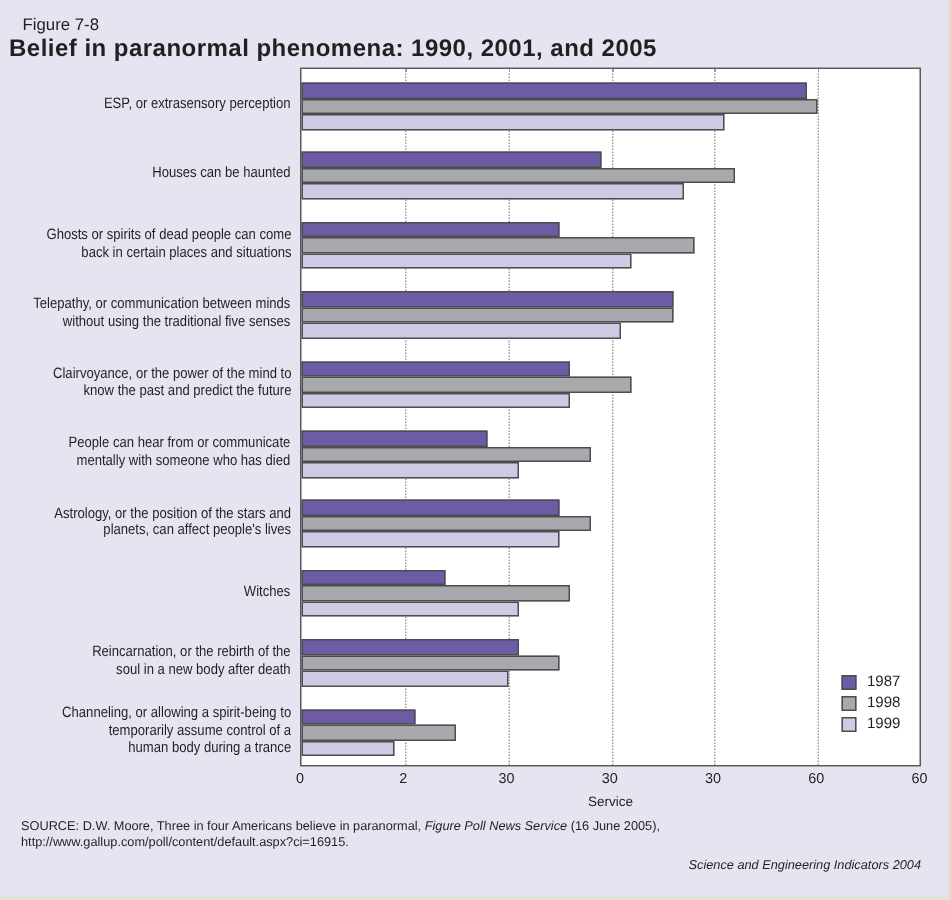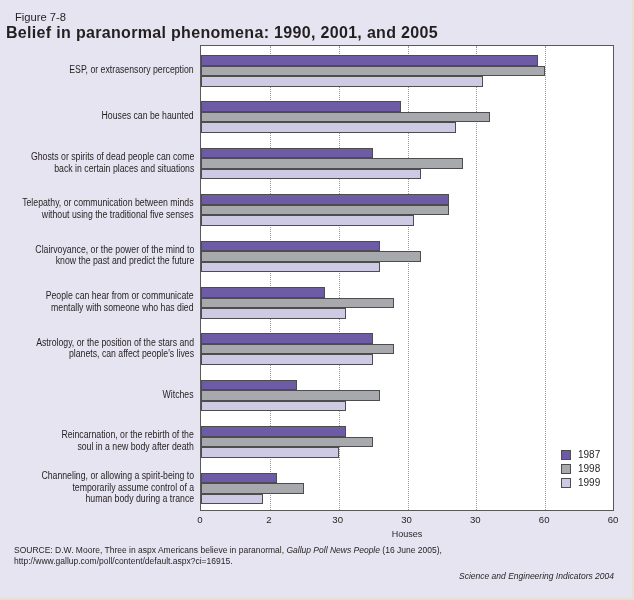--- a/index.html
+++ b/index.html
@@ -130,35 +130,35 @@
     </div>
   <div id="xticks">
       <div class="xtick" style="left: 180px; top: 514px;">0</div>
       <div class="xtick" style="left: 248.833px; top: 514px;">2</div>
       <div class="xtick" style="left: 317.667px; top: 514px;">30</div>
       <div class="xtick" style="left: 386.5px; top: 514px;">30</div>
       <div class="xtick" style="left: 455.333px; top: 514px;">30</div>
       <div class="xtick" style="left: 524.167px; top: 514px;">60</div>
       <div class="xtick" style="left: 593px; top: 514px;">60</div>
     </div>
-  <div class="xaxis-title" id="xtitle" style="left: 200px; width: 414px; top: 529px;">Houses</div>
+  <div class="xaxis-title" id="xtitle" style="left: 200px; width: 414px; top: 529px;">Service</div>
 
   <div id="legend">
       <div class="leg-row">
         <div class="leg-swatch" style="background: rgb(110, 91, 166);"></div>
         <div class="leg-text">1987</div>
       </div>
       <div class="leg-row">
         <div class="leg-swatch" style="background: rgb(167, 169, 172);"></div>
         <div class="leg-text">1998</div>
       </div>
       <div class="leg-row">
         <div class="leg-swatch" style="background: rgb(206, 202, 228);"></div>
         <div class="leg-text">1999</div>
       </div>
     </div>
 
-  <div id="source"><span>SOURCE: D.W. Moore, Three in aspx Americans believe in paranormal, </span><span style="font-style: italic;">Gallup Poll News People</span><span> (16 June 2005), http://www.gallup.com/poll/content/default.aspx?ci=16915.</span></div>
+  <div id="source"><span>SOURCE: D.W. Moore, Three in four Americans believe in paranormal, </span><span style="font-style: italic;">Figure Poll News Service</span><span> (16 June 2005), http://www.gallup.com/poll/content/default.aspx?ci=16915.</span></div>
   <div id="credit">Science and Engineering Indicators 2004</div>
 
   <div class="edge-r"></div>
   <div class="edge-b"></div>
 </div>
 
 </body></html>

